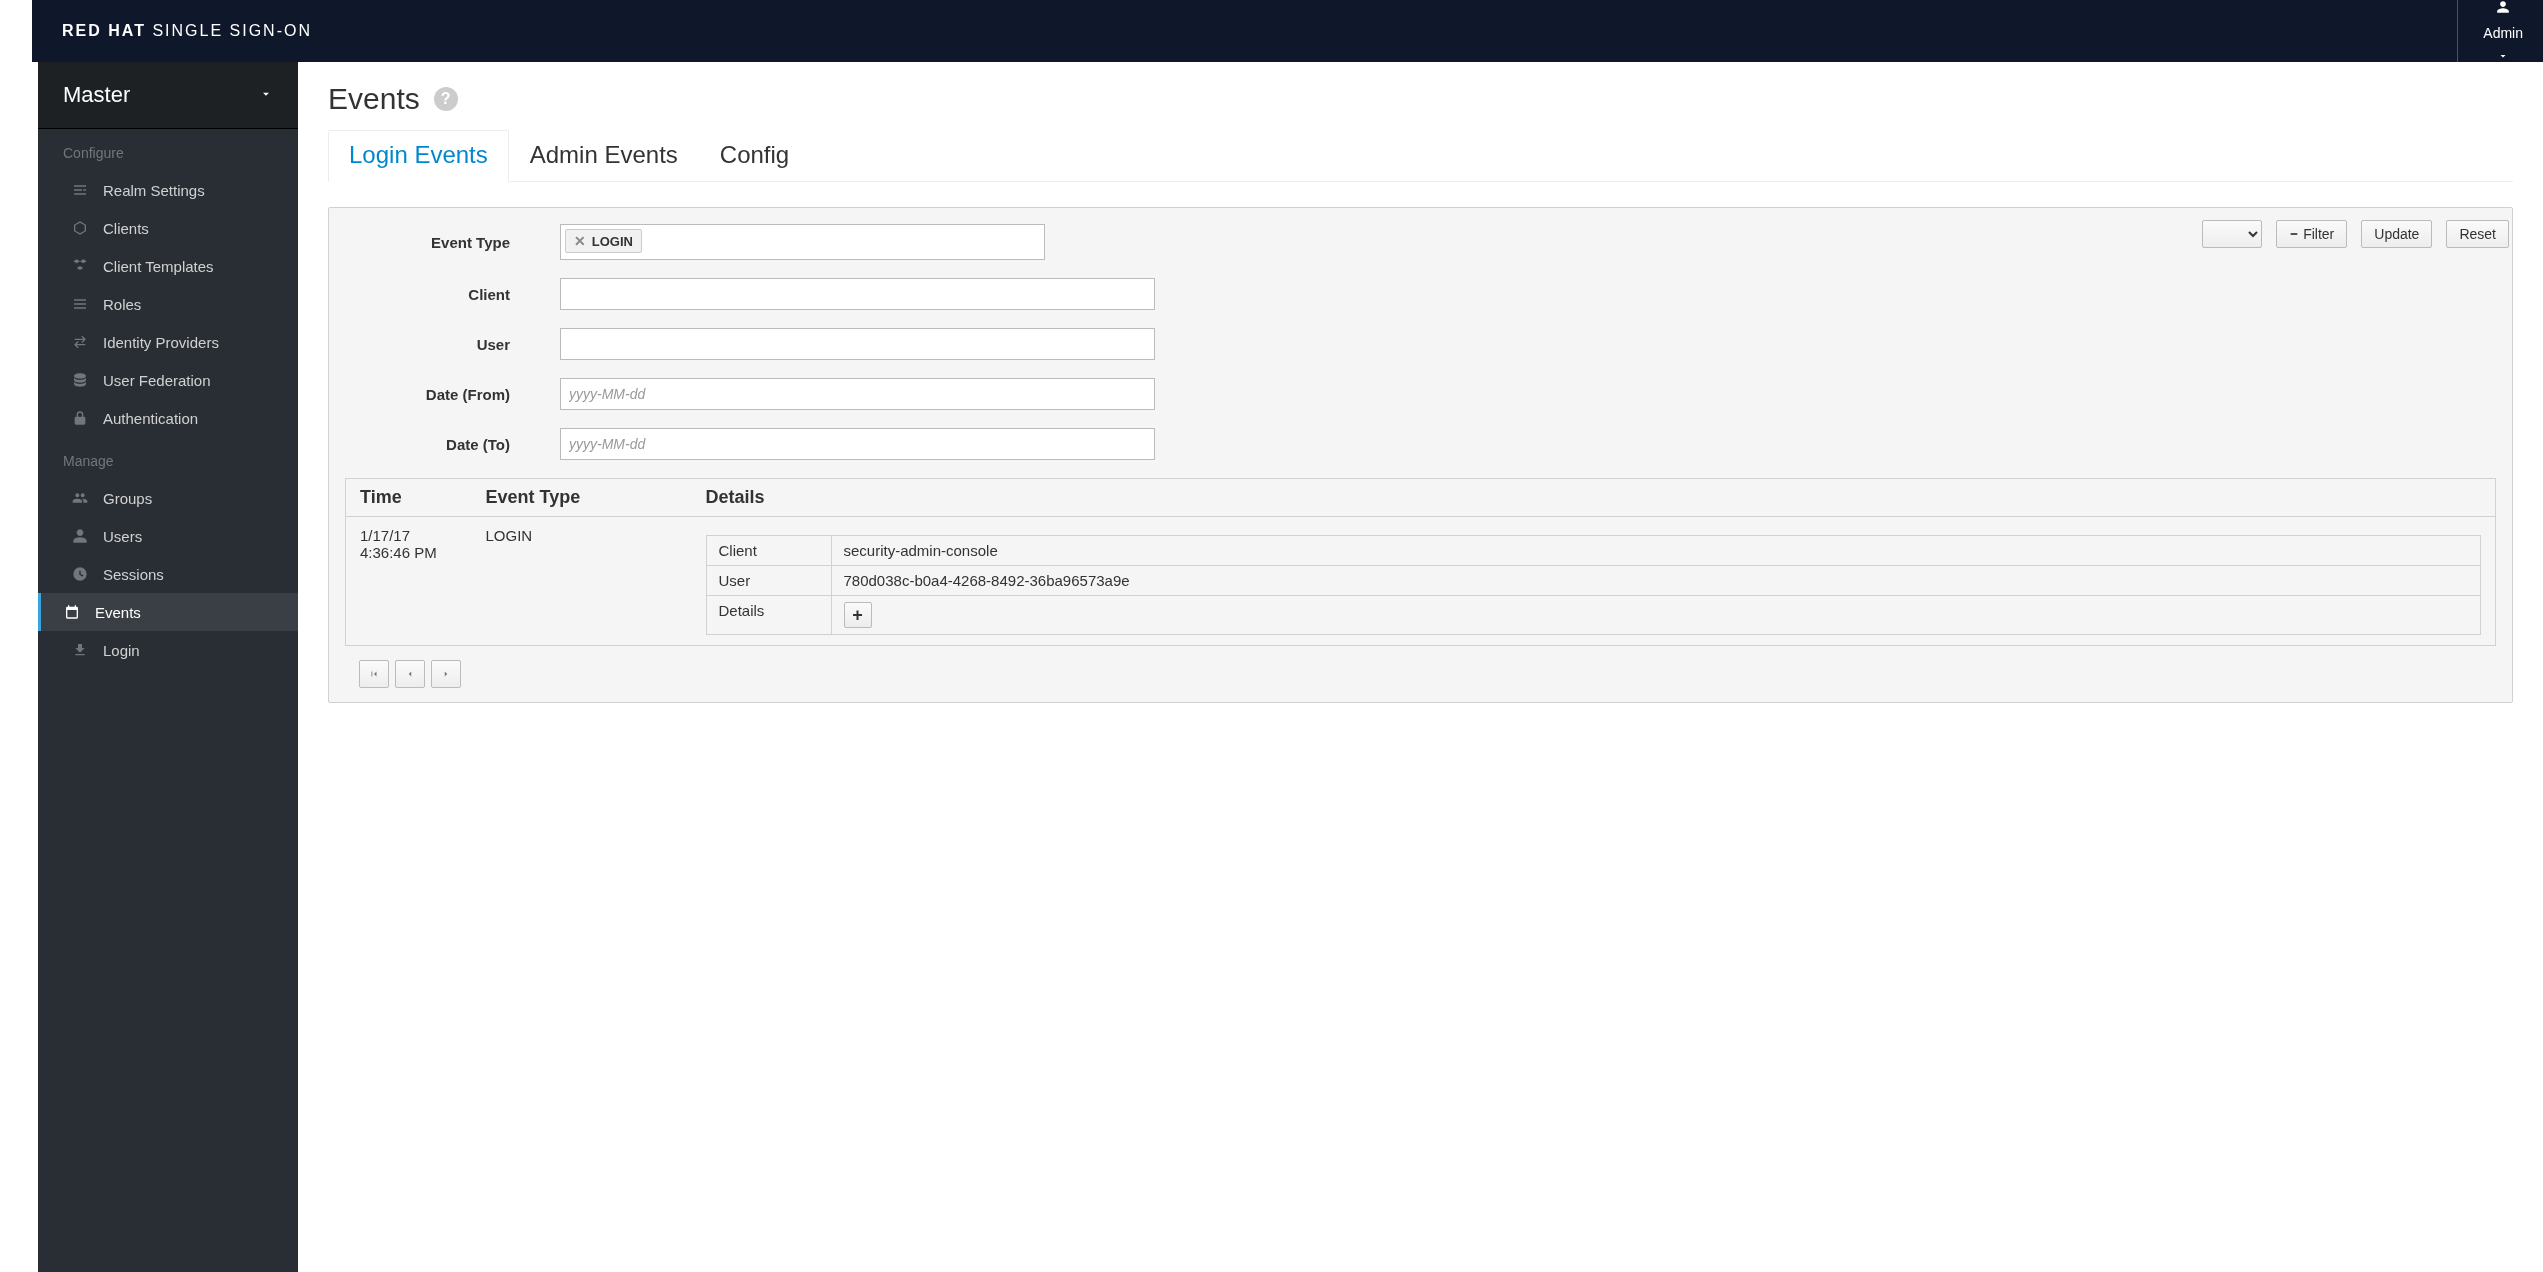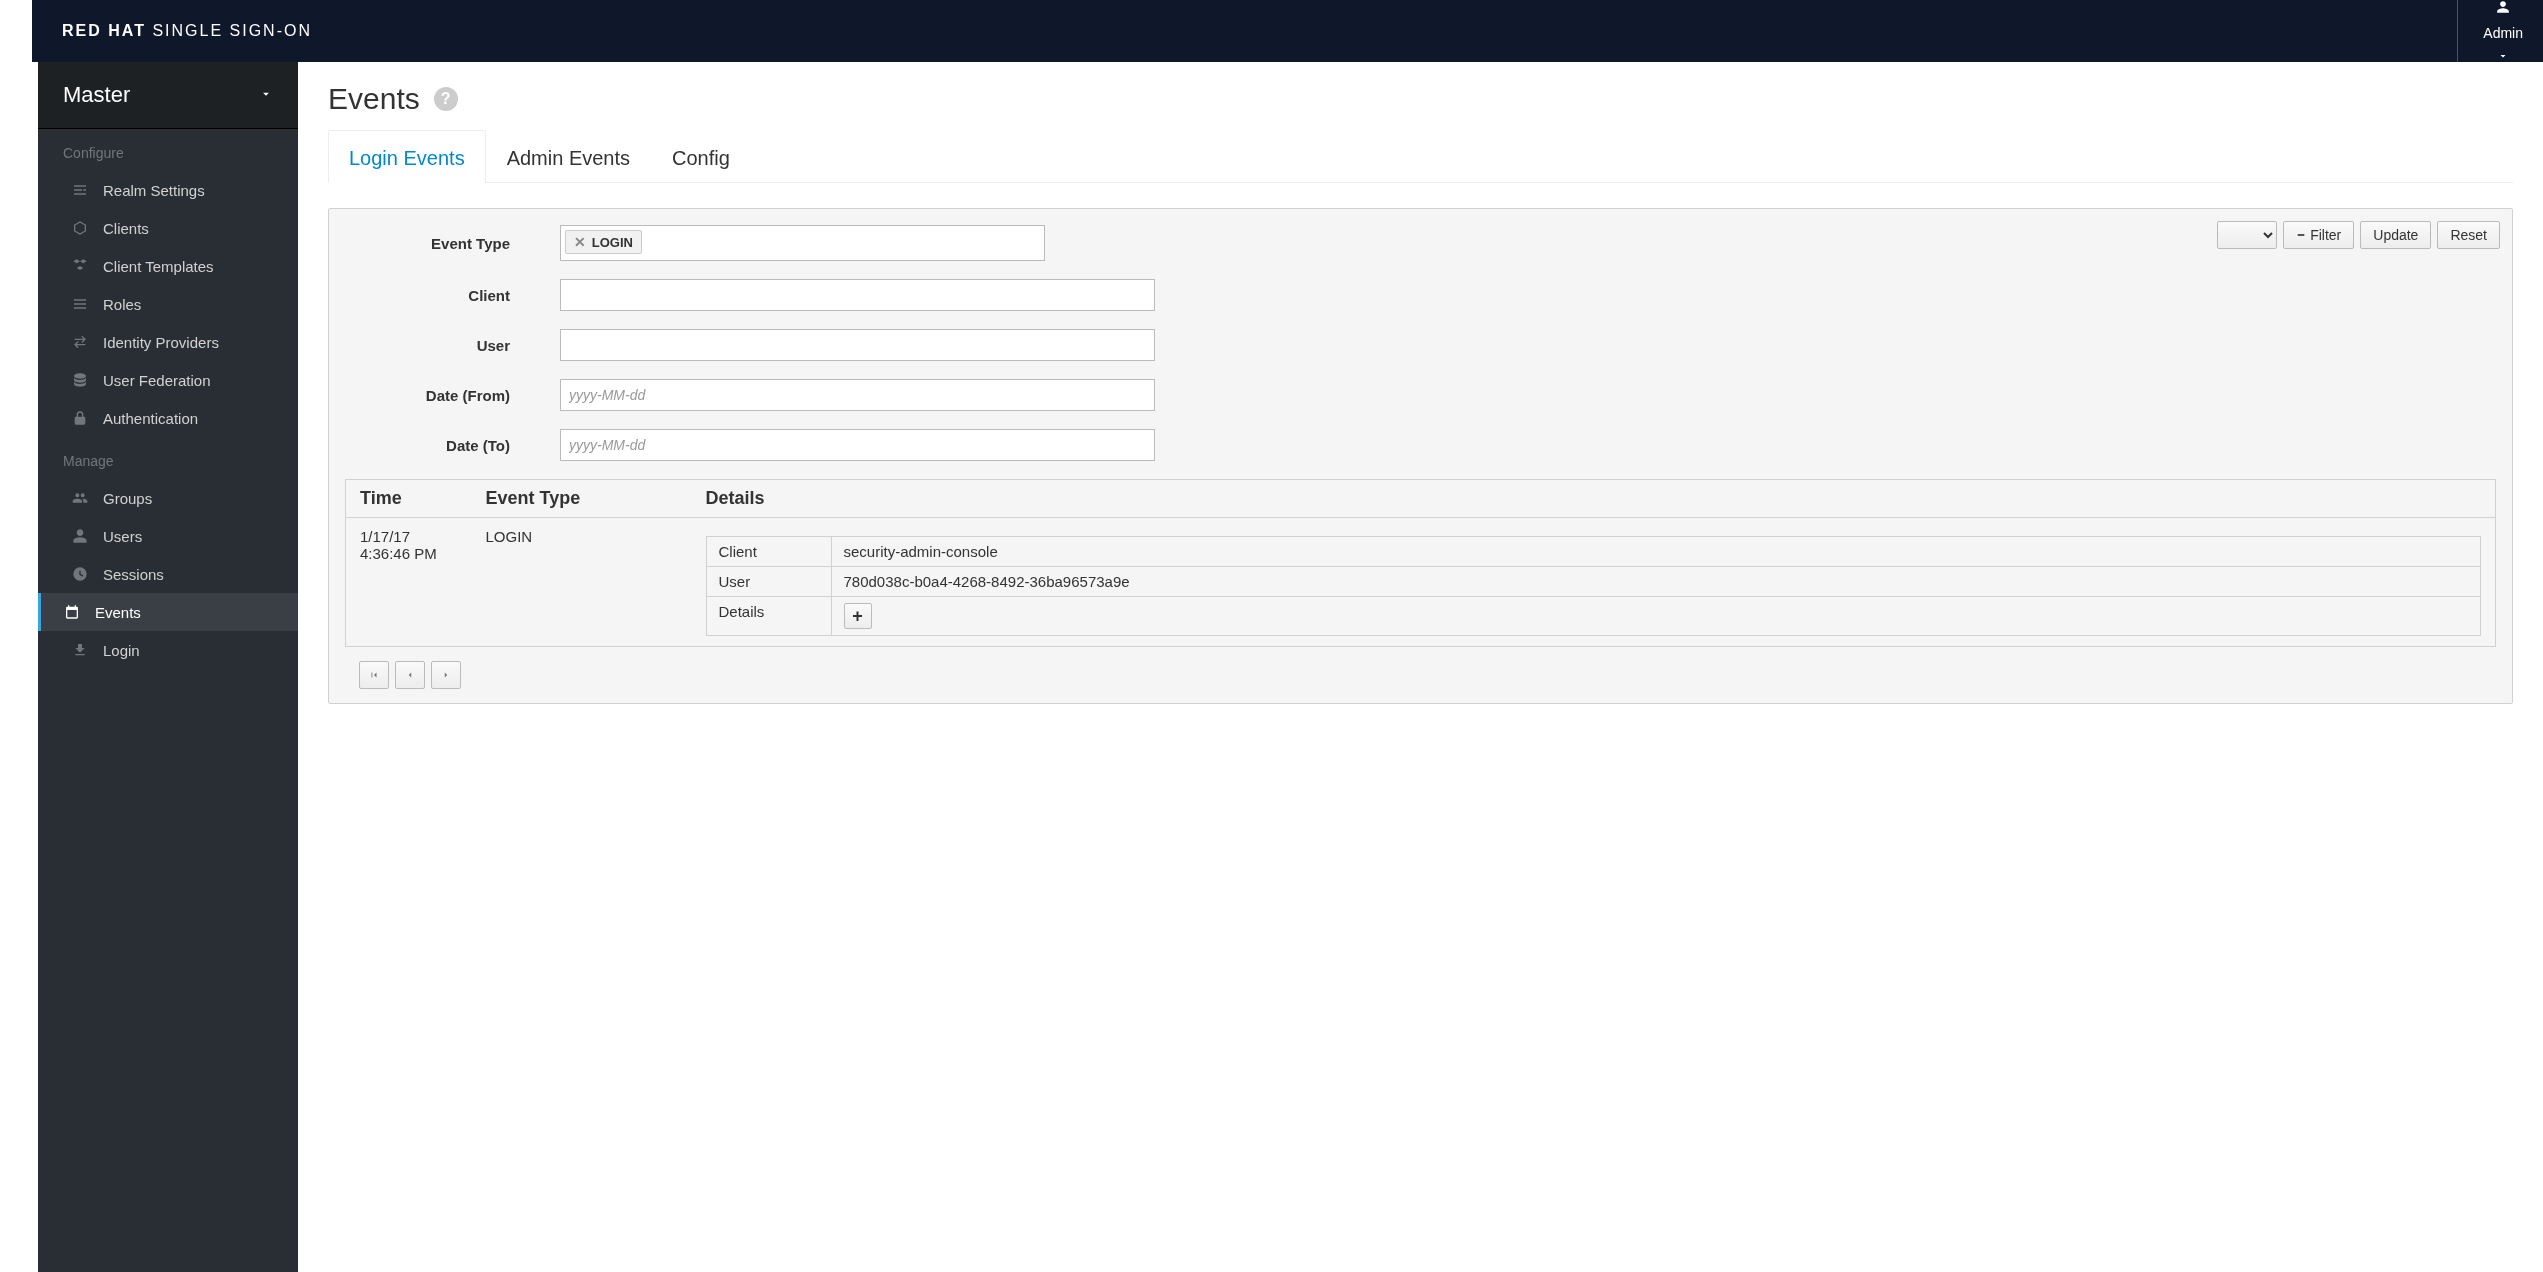--- a/index.html
+++ b/index.html
@@ -27,26 +27,26 @@
 .sidebar-item .nav-icon svg { fill: #72767b; width: 16px; height: 16px; }
 .sidebar-item.active .nav-icon svg { fill: #fff; }
 
 
 .main { flex: 1; padding: 20px 30px; background: #fff; }
 .page-title { display: flex; align-items: center; gap: 14px; margin-bottom: 14px; }
 .page-title h1 { font-size: 30px; font-weight: 400; color: #333; }
 .help-icon { width: 24px; height: 24px; border-radius: 50%; background: #ccc; color: #fff; font-weight: 700; font-size: 16px; display: flex; align-items: center; justify-content: center; cursor: pointer; }
 
 .tabs { border-bottom: 1px solid #ededed; display: flex; }
-.tab { padding: 16px 20px 12px; font-size: 20px; color: #333; cursor: pointer; border: 1px solid transparent; border-bottom: none; }
+.tab { padding: 10px 20px 12px; font-size: 24px; color: #333; cursor: pointer; border: 1px solid transparent; border-bottom: none; }
 .tab.active { color: #0088ce; border-color: #ededed; border-bottom: 1px solid #fff; margin-bottom: -1px; background: #fff; border-radius: 2px 2px 0 0; }
 
 
 .filter-panel { border: 1px solid #d1d1d1; background: #f5f5f5; border-radius: 2px; margin-top: 25px; padding: 16px 16px 0 16px; position: relative; }
-.filter-actions { position: absolute; top: 12px; right: 12px; display: flex; gap: 6px; }
+.filter-actions { position: absolute; top: 12px; right: 3px; display: flex; gap: 14px; }
 .btn { background: linear-gradient(#fafafa, #ededed); border: 1px solid #bbb; border-radius: 2px; padding: 5px 12px; font-size: 14px; cursor: pointer; color: #333; }
 .btn-small-select { width: 60px; height: 28px; padding: 0 6px; }
 .minus-icon svg { width: 10px; height: 10px; fill: #333; }
 
 .form-row { display: flex; align-items: center; margin-bottom: 18px; }
 .form-label { width: 215px; text-align: right; padding-right: 50px; font-weight: 600; font-size: 15px; color: #333; }
 .form-control { border: 1px solid #bbb; height: 32px; background: #fff; padding: 4px 8px; font-size: 14px; width: 595px; }
 .token-input { border: 1px solid #bbb; background: #fff; padding: 4px; width: 485px; min-height: 36px; }
 .token { display: inline-flex; align-items: center; gap: 6px; background: #f1f1f1; border: 1px solid #ccc; border-radius: 2px; padding: 3px 8px; font-size: 13px; font-weight: 700; }
 .token-x { cursor: pointer; color: #888; font-weight: 700; font-size: 14px; }

